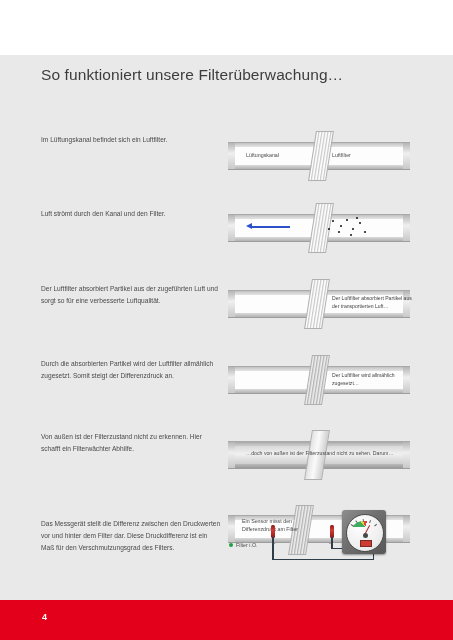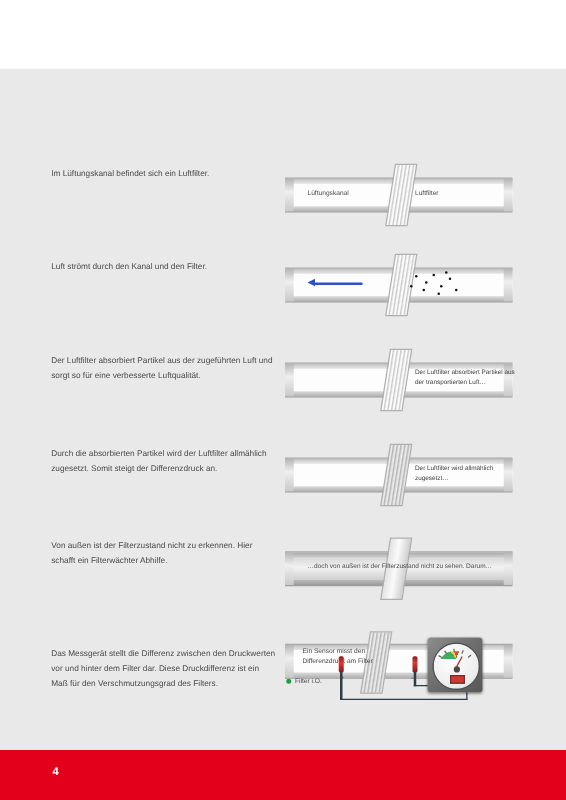--- a/index.html
+++ b/index.html
@@ -59,20 +59,21 @@
   .sym{position:absolute;font-size:6px;color:#4a4a4a;}
 </style>
 </head>
 <body>
 
 <div class="page">
 
   <div class="top-white"></div>
   <div class="body-gray"></div>
 
+  <div class="title">So funktioniert unsere Filterüberwachung…</div>
 
   <div class="txt" style="top:134px;">Im Lüftungskanal befindet sich ein Luftfilter.</div>
   <div class="panel" style="top:128px;height:60px;">
     <div class="pipe" style="top:14px;">
       <div class="pipe-inner"></div>
       <div class="cap-l"></div>
       <div class="cap-r"></div>
     </div>
     <div class="filter" style="left:84px;top:3px;"></div>
     <div class="lbl" style="left:18px;top:23px;">Lüftungskanal</div>

